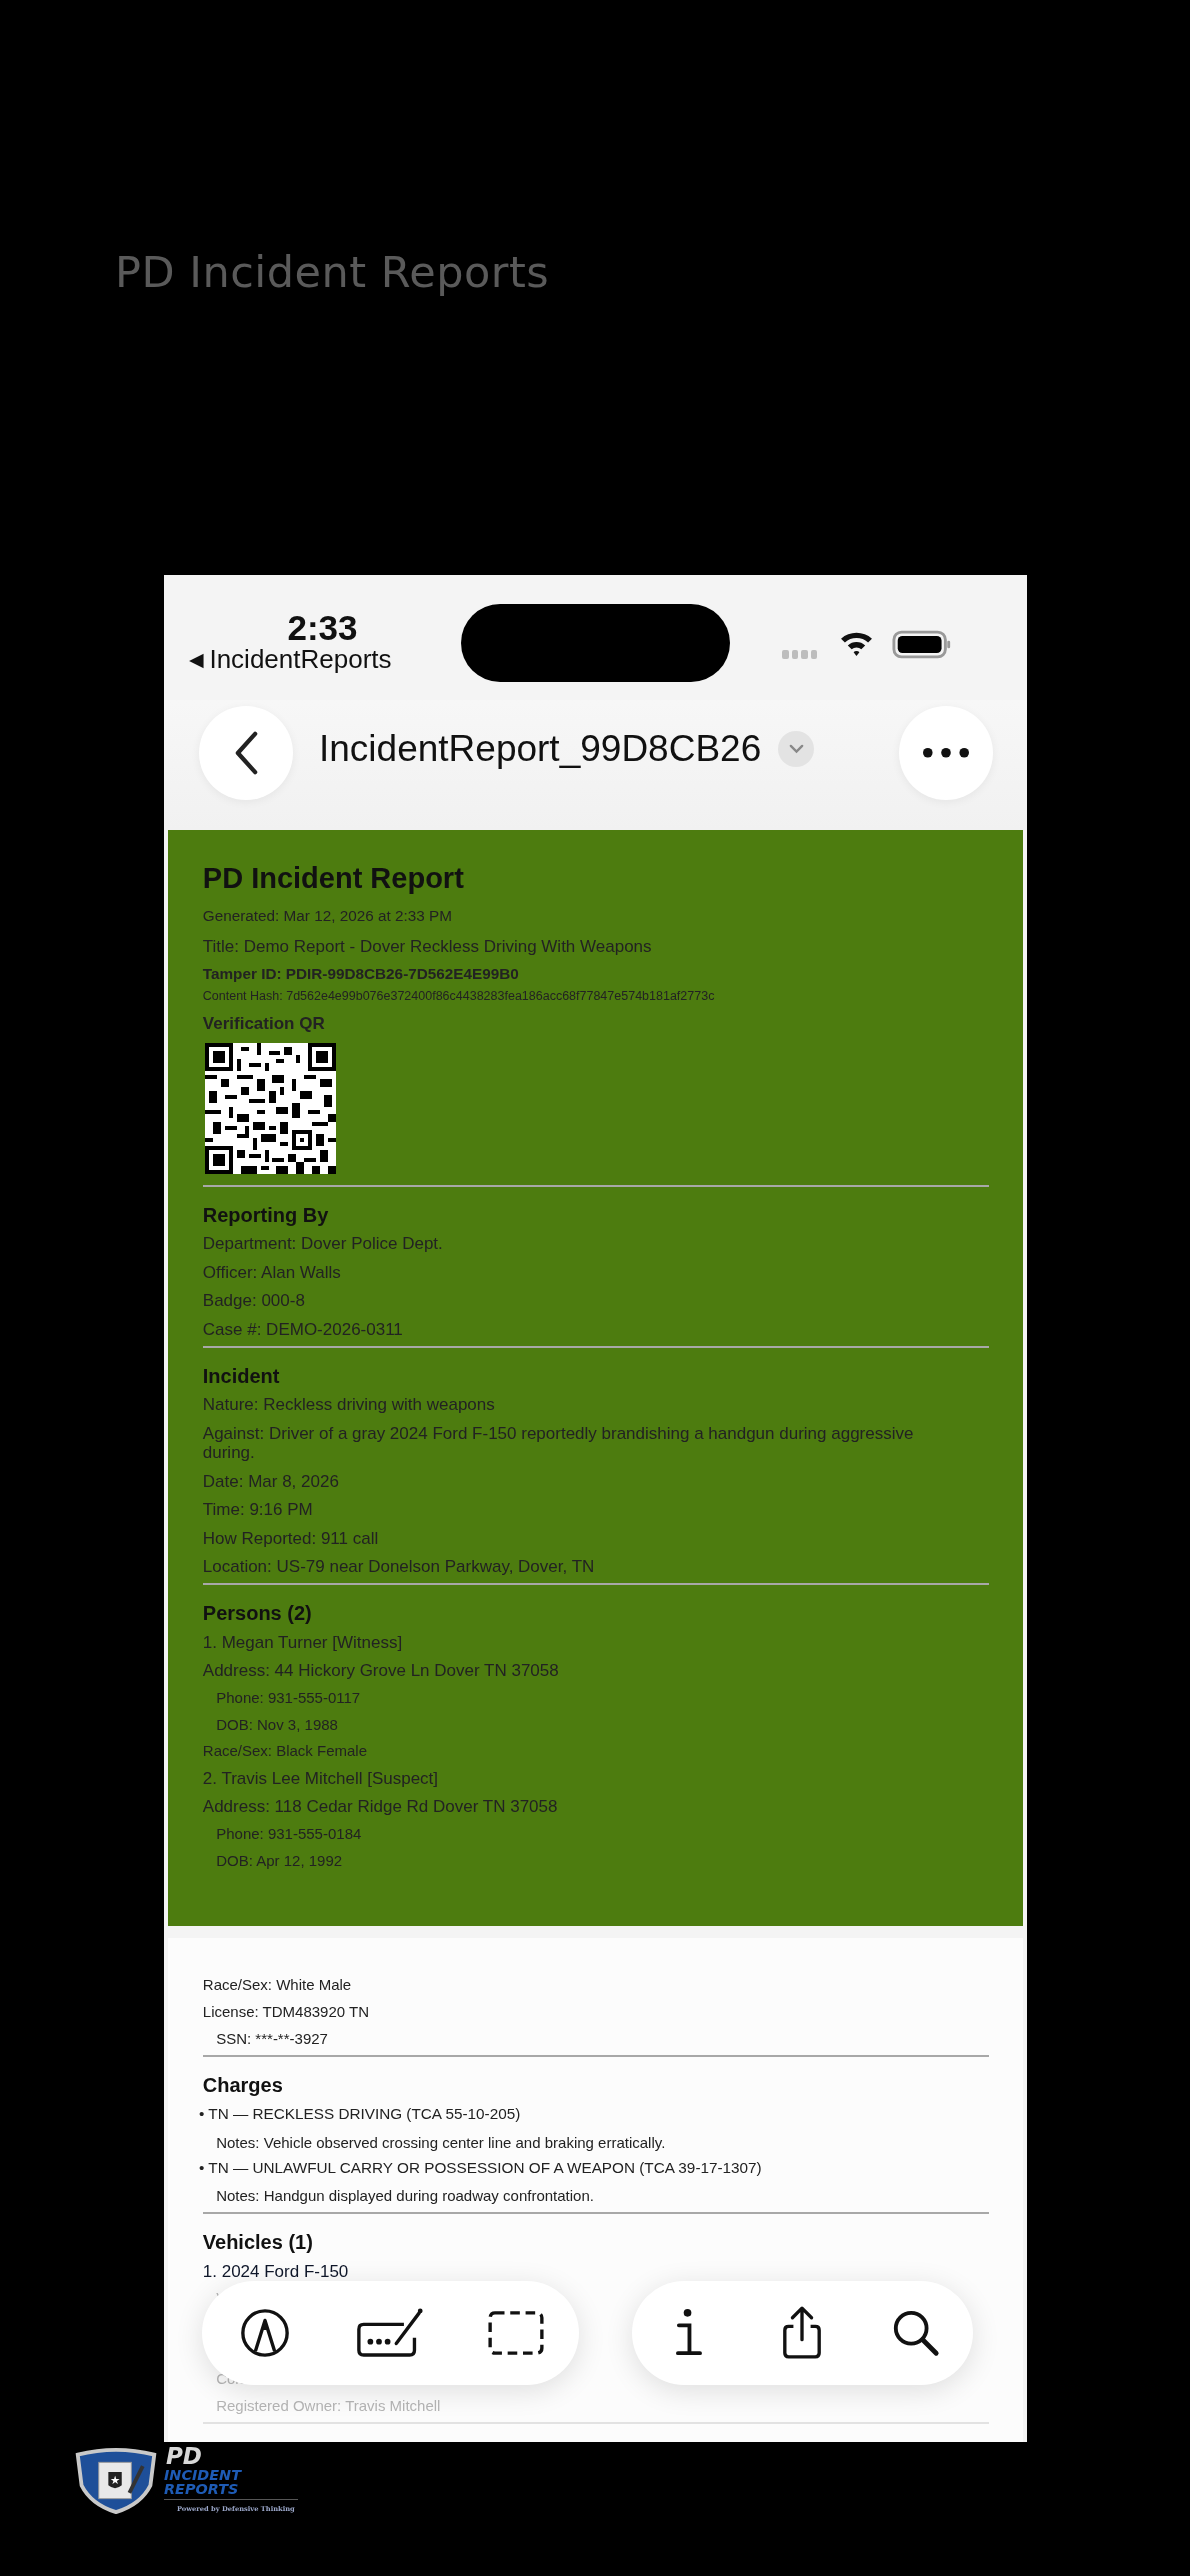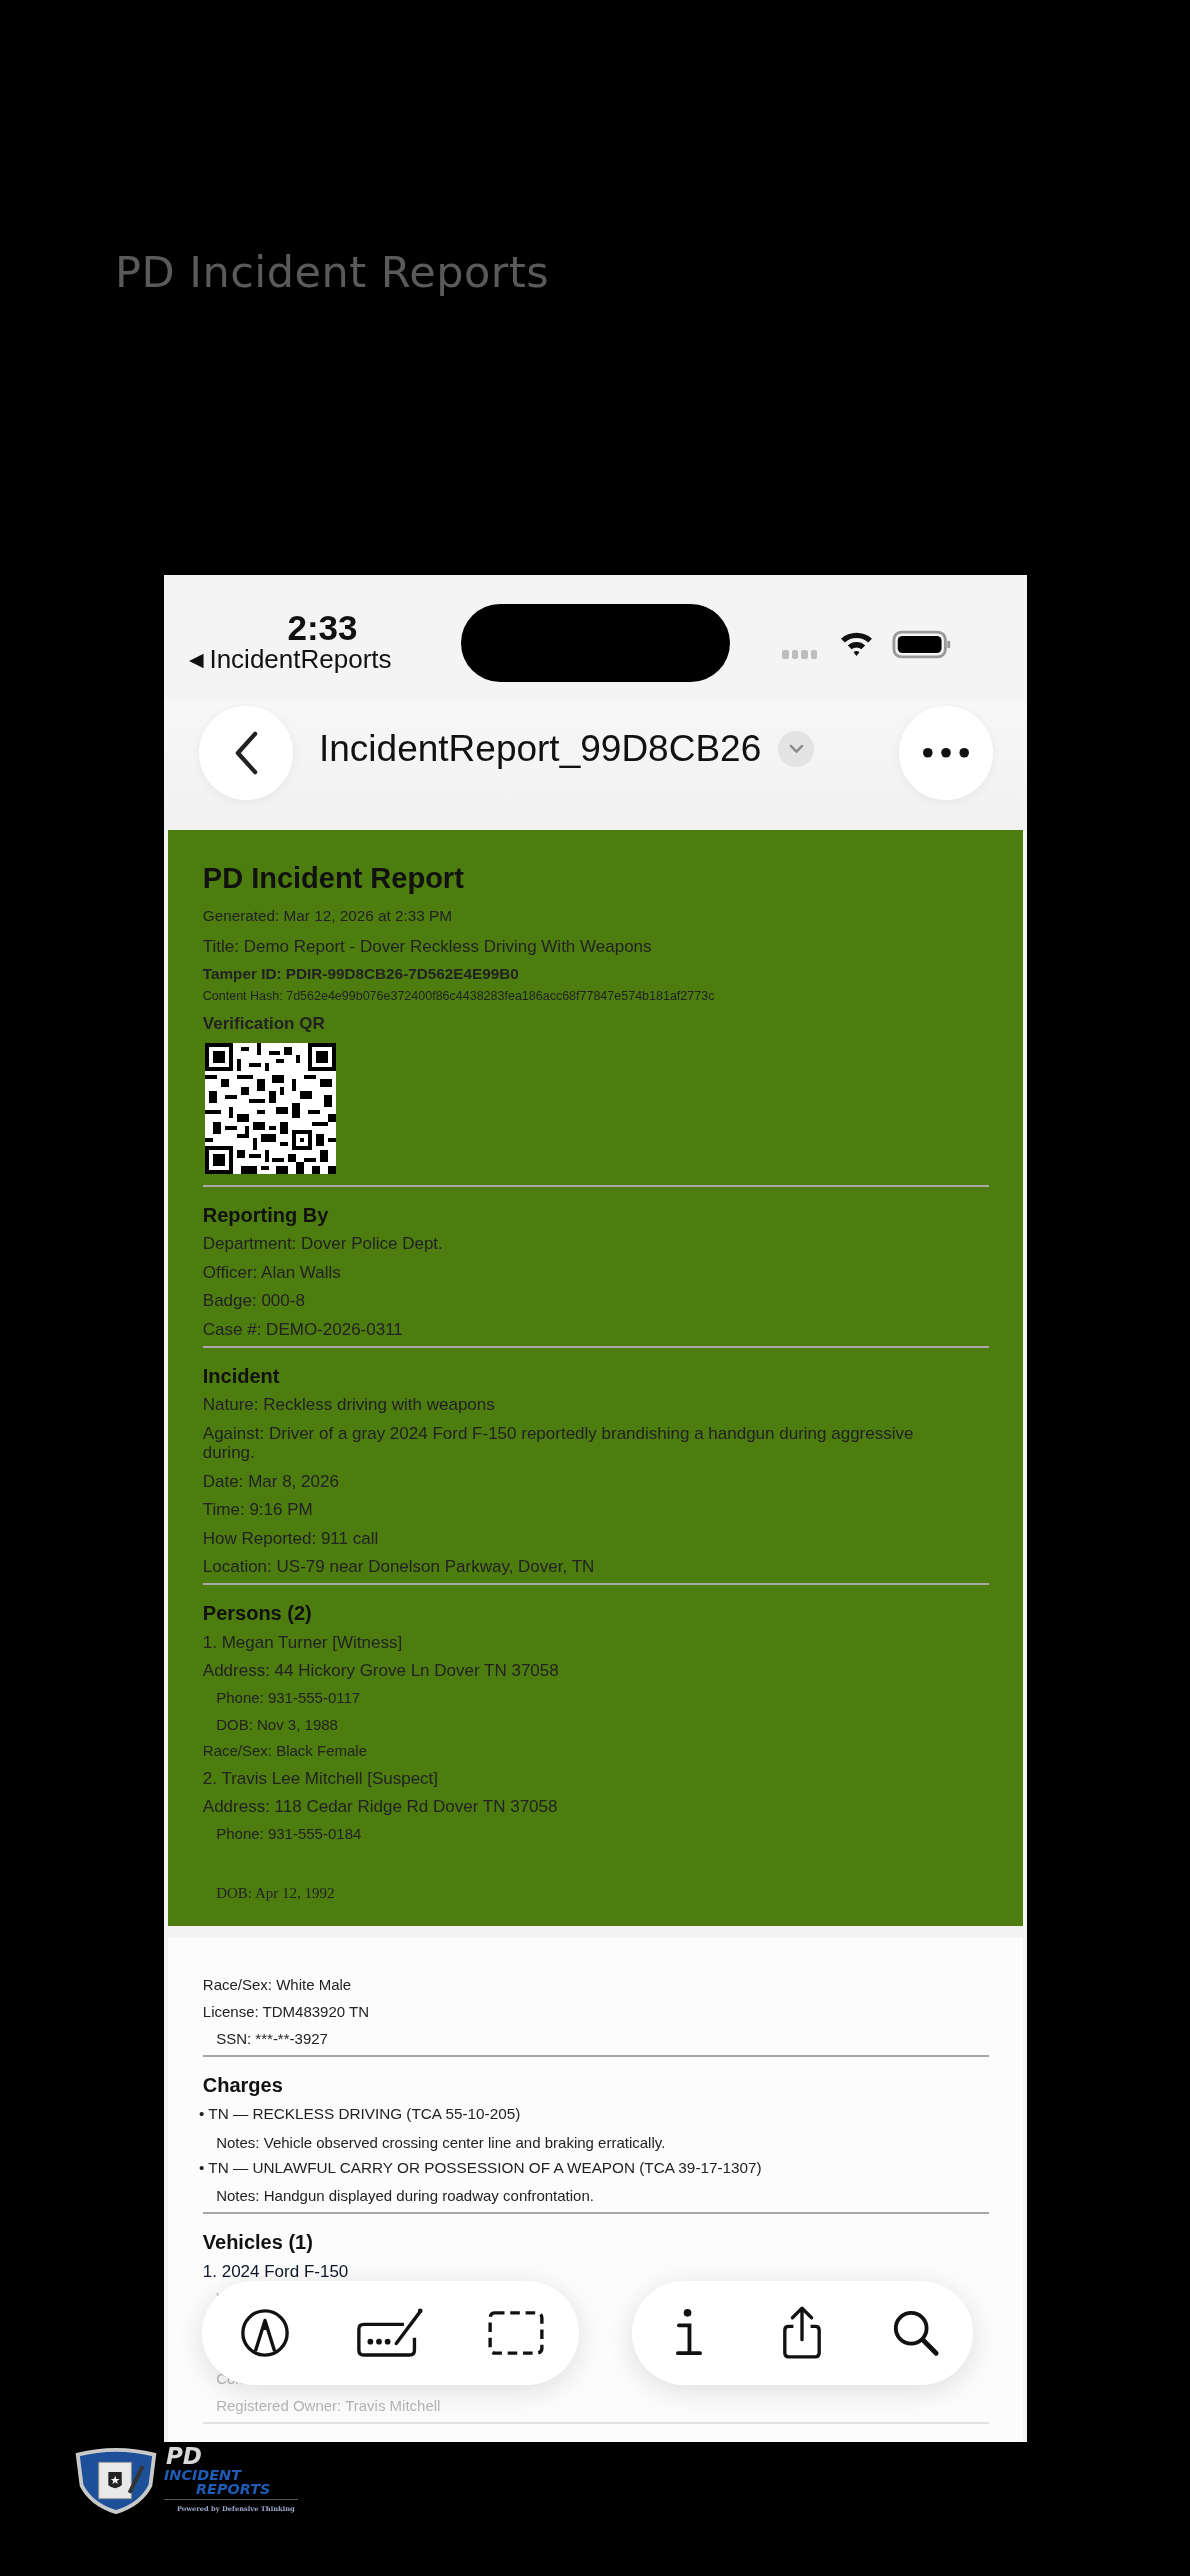--- a/index.html
+++ b/index.html
@@ -211,21 +211,21 @@
 
       <div class="line h2" style="top:772px;text-align:right;">Persons (2)</div>
       <div class="line t18" style="top:803px;">1. Megan Turner [Witness]</div>
       <div class="line t18" style="top:831px;">Address: 44 Hickory Grove Ln Dover TN 37058</div>
       <div class="line t15 indent" style="top:859px;">Phone: 931-555-0117</div>
       <div class="line t15 indent" style="top:886px;">DOB: Nov 3, 1988</div>
       <div class="line t15" style="top:912px;">Race/Sex: Black Female</div>
       <div class="line t18" style="top:939px;">2. Travis Lee Mitchell [Suspect]</div>
       <div class="line t18" style="top:967px;">Address: 118 Cedar Ridge Rd Dover TN 37058</div>
       <div class="line t15 indent" style="top:995px;">Phone: 931-555-0184</div>
-      <div class="line t15 indent" style="top:1055px;font-family:Liberation Serif, serif;">DOB: Apr 12, 1992</div>
+      <div class="line t15 indent" style="top:1022px;">DOB: Apr 12, 1992</div>
     </div>
   </div>
 
   <div class="page page2">
     <div class="doc" style="top:0;">
       <div class="line t15" style="top:38px;">Race/Sex: White Male</div>
       <div class="line t15" style="top:65px;">License: TDM483920 TN</div>
       <div class="line t15 indent" style="top:92px;">SSN: ***-**-3927</div>
       <div class="divider" style="top:117px;"></div>
 
@@ -297,17 +297,17 @@
 <div class="logo">
   <svg width="88" height="67" viewBox="0 0 92 70" style="position:absolute;left:0;top:0;">
     <path d="M6 8 Q46 -2 86 8 L82 40 Q72 60 46 68 Q20 60 10 40 Z" fill="#1e4f99" stroke="#c9c9c9" stroke-width="4"></path>
     <rect x="28" y="16" width="34" height="38" fill="#e9e9e9" stroke="#999" stroke-width="1"></rect>
     <path d="M38 26 L52 26 L52 40 Q45 46 38 40 Z" fill="#222"></path>
     <text x="45" y="39" text-anchor="middle" font-size="12" fill="#fff" font-family="DejaVu Sans, sans-serif">★</text>
     <path d="M60 48 L74 20" stroke="#333" stroke-width="4"></path>
   </svg>
   <div style="position:absolute;left:94px;top:-1.9px;font-family:'DejaVu Sans',sans-serif;font-weight:bold;font-style:italic;font-size:23px;color:#d8d8d8;line-height:23px;">PD</div>
   <div style="position:absolute;left:92px;top:21px;font-family:'DejaVu Sans',sans-serif;font-weight:bold;font-style:italic;font-size:14.4px;color:#1e5bb5;line-height:14.4px;">INCIDENT</div>
-  <div style="position:absolute;left:92px;top:35px;font-family:'DejaVu Sans',sans-serif;font-weight:bold;font-style:italic;font-size:14.4px;color:#1e5bb5;line-height:14.4px;margin-left:32px;">REPORTS</div>
+  <div style="position:absolute;left:92px;top:35px;font-family:'DejaVu Sans',sans-serif;font-weight:bold;font-style:italic;font-size:14.4px;color:#1e5bb5;line-height:14.4px;">REPORTS</div>
   <div style="position:absolute;left:92px;top:52px;width:134px;height:1px;background:#555;"></div>
   <div style="position:absolute;left:105px;top:58px;font-family:'DejaVu Serif',serif;font-weight:bold;font-size:6.7px;color:#9aa6c8;white-space:nowrap;">Powered by Defensive Thinking</div>
 </div>
 
 
 </body></html>

